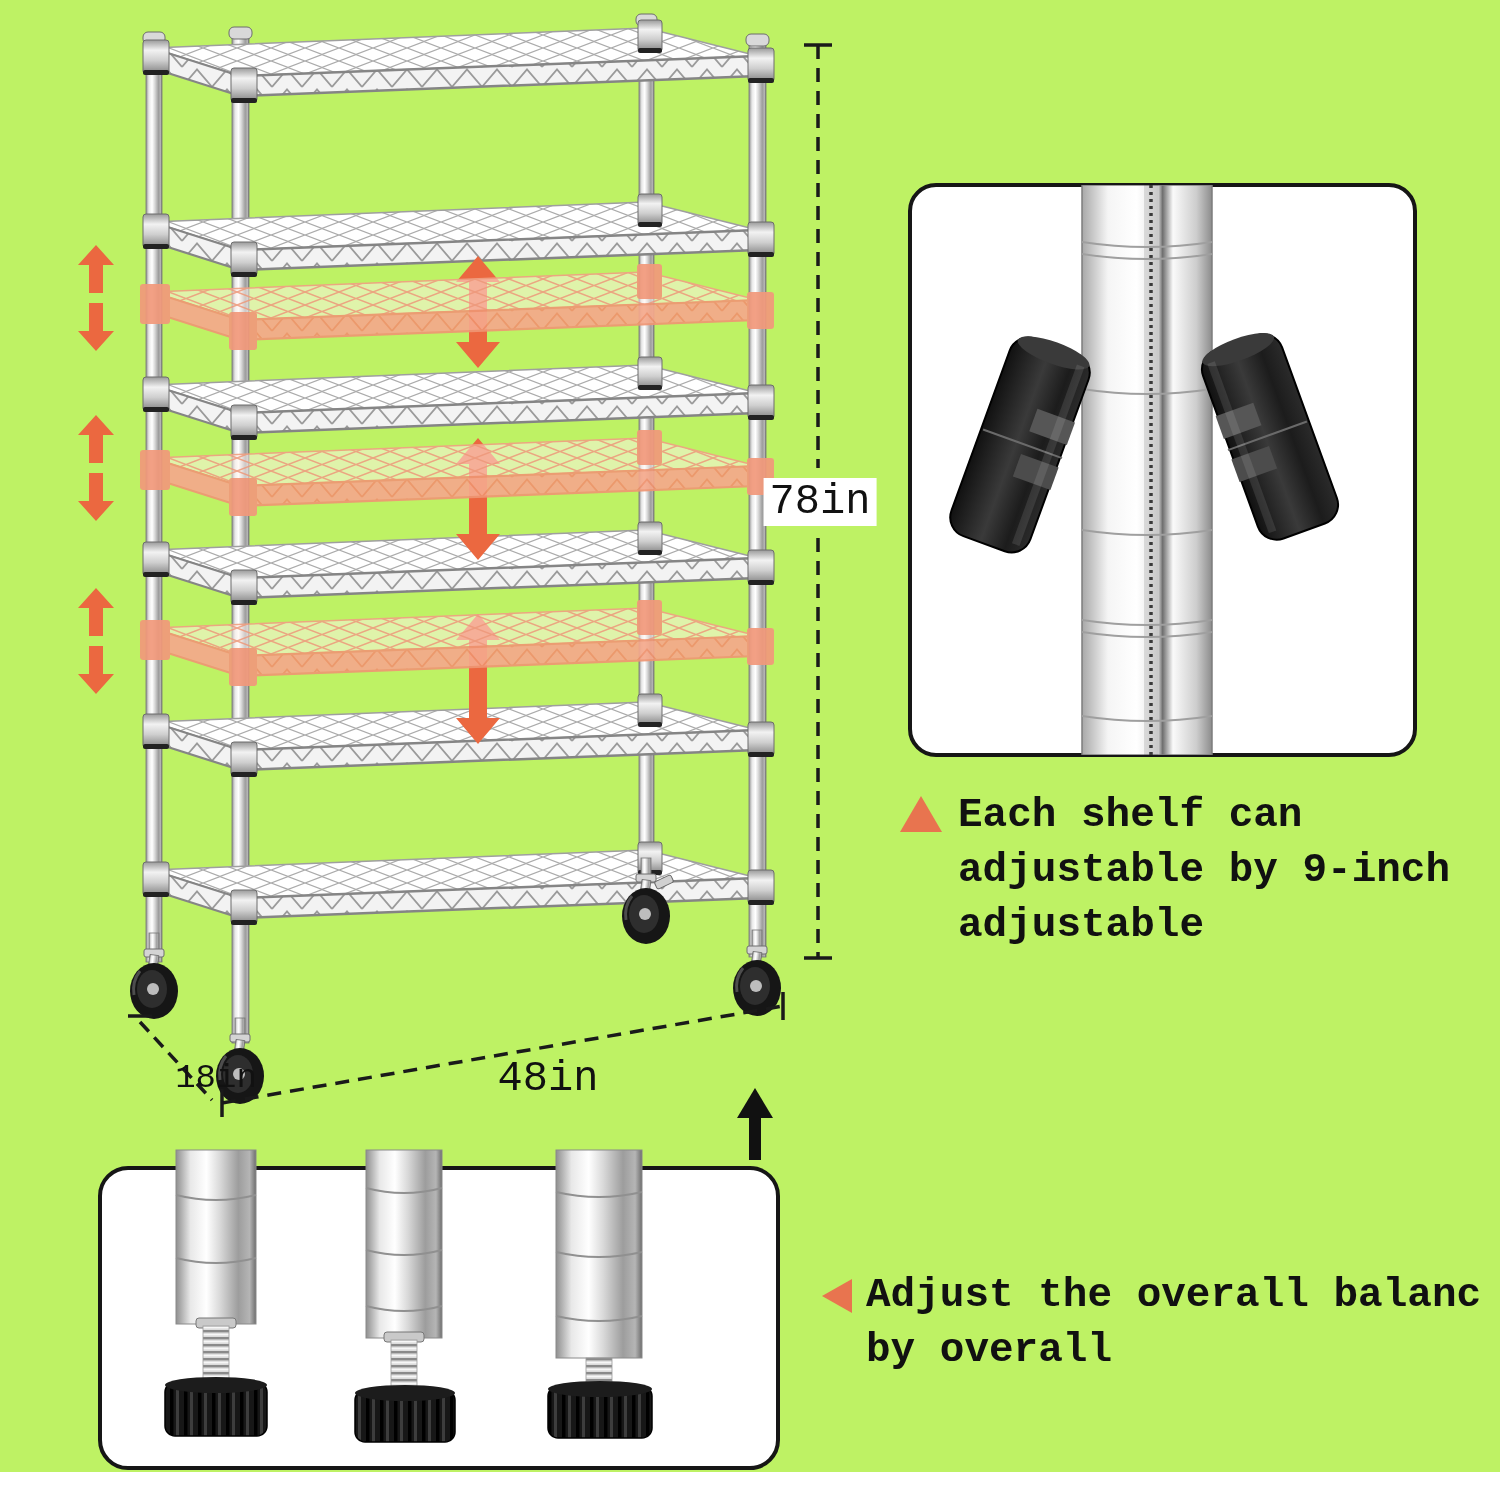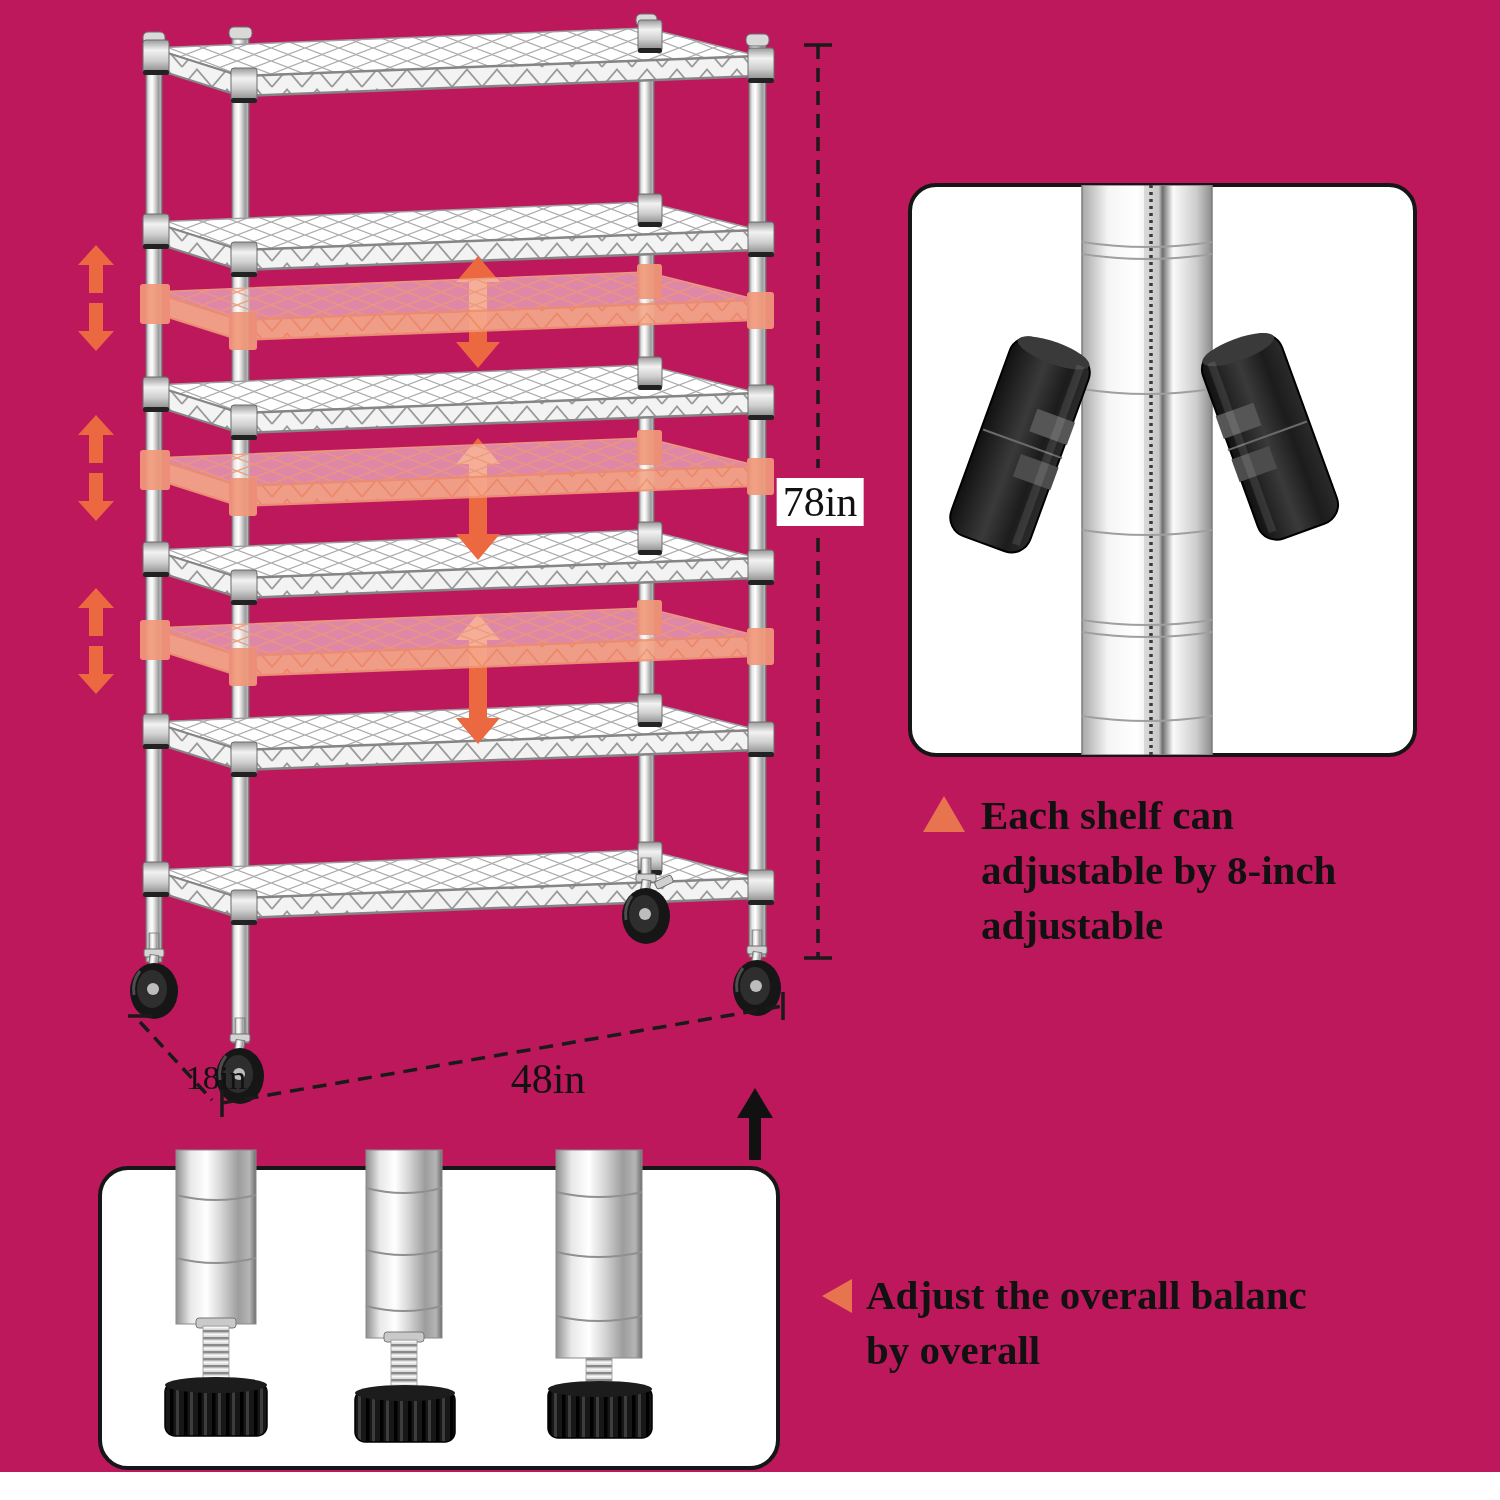--- a/index.html
+++ b/index.html
@@ -1,18 +1,18 @@
 <!DOCTYPE html>
 <html><head>
 <meta charset="utf-8">
 <style>
   html,body{margin:0;padding:0;background:#ffffff;}
   #canvas{
-    position:relative;width:1500px;height:1472px;background:#be185d;overflow:hidden;
-    font-family:Liberation Serif, serif;color:#111111;
+    position:relative;width:1500px;height:1472px;background:#bef264;overflow:hidden;
+    font-family:Liberation Mono, monospace;color:#111111;
   }
   #rack-svg{position:absolute;left:0;top:0;width:1500px;height:1500px;}
   .dim-label{
     position:absolute;font-size:42px;color:#111111;background:#ffffff;
     transform:translate(-50%,-50%);padding:0 6px;white-space:nowrap;letter-spacing:0px;
   }
   .dim-label.small{font-size:34px;}
   .callout{position:absolute;display:flex;align-items:flex-start;}
   .callout-text{
     font-size:41px;line-height:55px;font-weight:bold;color:#111111;white-space:nowrap;
@@ -290,25 +290,25 @@
 
   <div class="dim-label" style="left:548px;top:1079px;background:transparent;text-align:center;">48in</div>
 
   <div class="dim-label small" style="left:168px;top:1078px;background:transparent;margin-left:48px;">18in</div>
 
   <div class="up-arrow-black">
     <div class="head"></div>
       <div class="shaft"></div>
   </div>
 
-  <div class="callout" style="left:923px;top:788px;">
+  <div class="callout" style="left:900px;top:788px;">
     <div class="tri-up"></div>
     <div class="callout-text">
       <div>Each shelf can</div>
-      <div>adjustable by 8-inch</div>
+      <div>adjustable by 9-inch</div>
       <div>adjustable</div>
     </div>
   </div>
 
   <div class="callout" style="left:822px;top:1268px;">
     <div class="tri-left"></div>
     <div class="callout-text">
       <div>Adjust the overall balanc</div>
       <div>by overall</div>
     </div>

